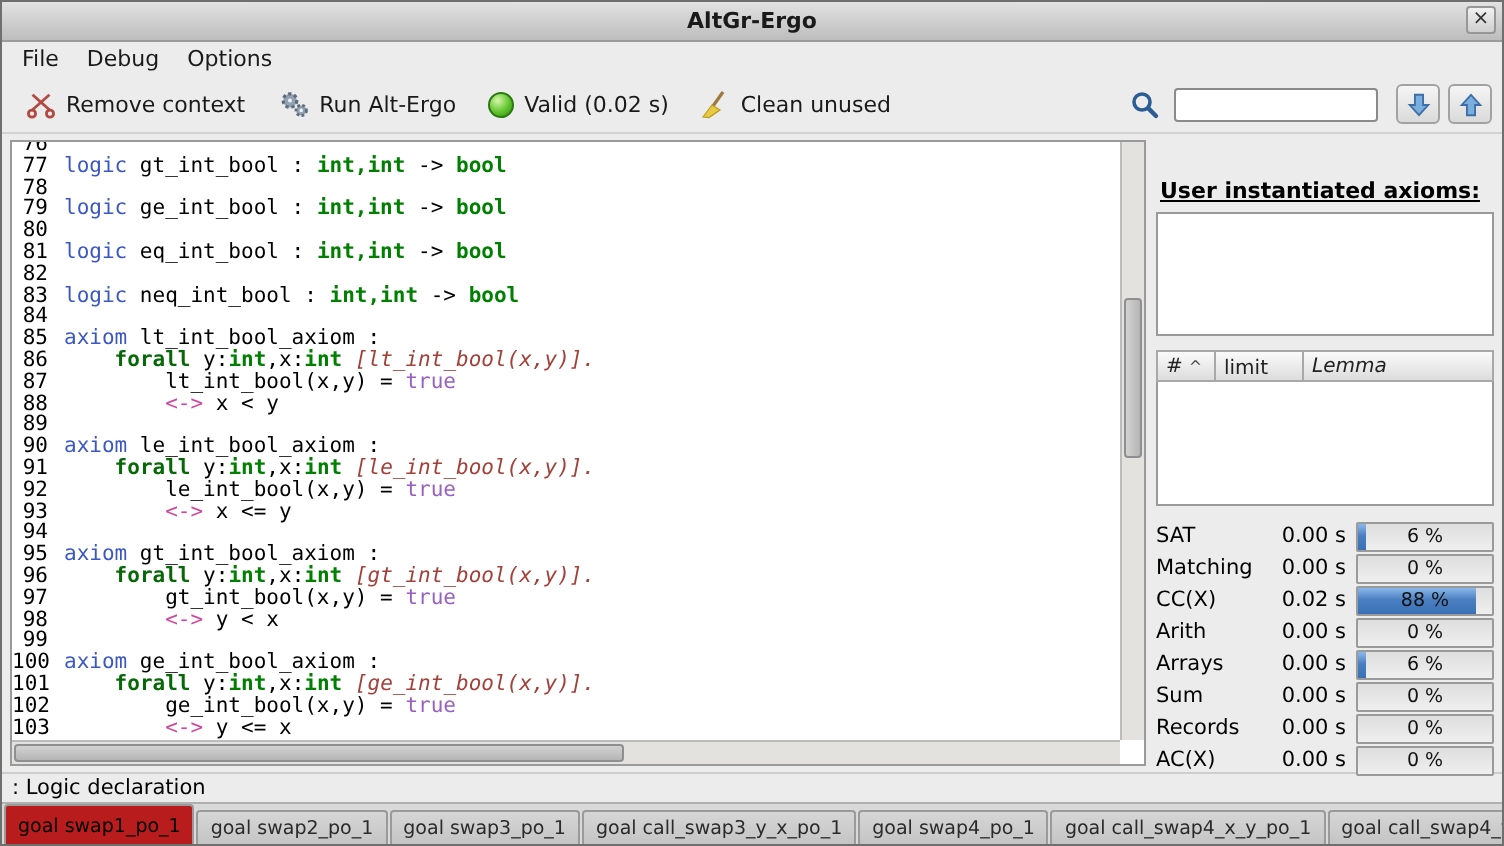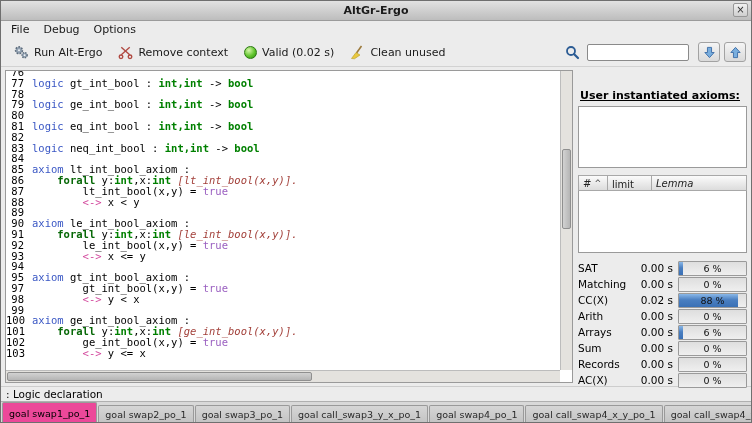--- a/index.html
+++ b/index.html
@@ -64,62 +64,62 @@
   .sbar { flex: 1; height: 15px; position: relative; background: linear-gradient(#dedede,#efefef); border: 1px solid #9a9a9a; border-radius: 1px; overflow: hidden; display: block; }
   .sfill { position: absolute; left: 0; top: 0; bottom: 0; background: linear-gradient(#8ab8e8,#4a7fc1 45%,#3a70b5); display: block; }
   .spct { position: absolute; left: 0; top: 0; right: 0; bottom: 0; display: flex; align-items: center; justify-content: center; font-size: 9.5px; color: #111; }
 
   
   .statusbar { height: 15px; flex: none; display: flex; align-items: center; padding-left: 5px; font-size: 10.5px; color: #000; background: #ececec; border-top: 1px solid #cdcdcd; }
 
   
   .tabbar { height: 21px; flex: none; display: flex; align-items: flex-end; gap: 1px; background: #d9d9d9; padding: 0 1px; border-top: 1px solid #b0b0b0; }
   .tab { flex: none; font-size: 9.5px; color: #2a2a2a; background: linear-gradient(#d6d6d6,#c4c4c4); border: 1px solid #9a9a9a; border-bottom: none; border-radius: 2px 2px 0 0; padding: 3px 6px; height: 17px; white-space: nowrap; }
-  .tab.active { background: #ec4899; height: 20px; padding-top: 5px; color: #000; }
+  .tab.active { background: #b91c1c; height: 20px; padding-top: 5px; color: #000; }
 
   .icon { flex: none; display: block; }
 </style>
 </head>
 <body>
 
 <div class="win">
 
   <div class="titlebar">
     <span class="title">AltGr-Ergo</span>
     <span class="closebtn"><span>×</span></span>
   </div>
 
   <div class="menubar" id="menubar">
       <span class="menu">File</span>
       <span class="menu">Debug</span>
       <span class="menu">Options</span>
     </div>
 
   <div class="toolbar">
-    <button class="tbtn">
-      <svg class="icon" width="16" height="16" viewBox="0 0 16 16">
-        <circle cx="6" cy="6.3" r="3.4" fill="#93a2b2" stroke="#5d6c7c" stroke-width="1.6" stroke-dasharray="1.6 1.4"></circle>
-        <circle cx="6" cy="6.3" r="2.2" fill="#93a2b2"></circle>
-        <circle cx="6" cy="6.3" r="1" fill="#eef2f6"></circle>
-        <circle cx="11.6" cy="11.2" r="2.6" fill="#93a2b2" stroke="#5d6c7c" stroke-width="1.4" stroke-dasharray="1.3 1.2"></circle>
-        <circle cx="11.6" cy="11.2" r="0.9" fill="#eef2f6"></circle>
-      </svg>
-      <span>Run Alt-Ergo</span>
-    </button>
-
     <button class="tbtn">
       <svg class="icon" width="15" height="15" viewBox="0 0 16 16">
         <g stroke="#b04a42" stroke-width="1.5" fill="none">
           <line x1="3.5" y1="2.5" x2="12.5" y2="10.5"></line>
           <line x1="12.5" y1="2.5" x2="3.5" y2="10.5"></line>
           <circle cx="3.2" cy="12.6" r="1.9"></circle>
           <circle cx="12.8" cy="12.6" r="1.9"></circle>
         </g>
       </svg>
       <span>Remove context</span>
+    </button>
+
+    <button class="tbtn">
+      <svg class="icon" width="16" height="16" viewBox="0 0 16 16">
+        <circle cx="6" cy="6.3" r="3.4" fill="#93a2b2" stroke="#5d6c7c" stroke-width="1.6" stroke-dasharray="1.6 1.4"></circle>
+        <circle cx="6" cy="6.3" r="2.2" fill="#93a2b2"></circle>
+        <circle cx="6" cy="6.3" r="1" fill="#eef2f6"></circle>
+        <circle cx="11.6" cy="11.2" r="2.6" fill="#93a2b2" stroke="#5d6c7c" stroke-width="1.4" stroke-dasharray="1.3 1.2"></circle>
+        <circle cx="11.6" cy="11.2" r="0.9" fill="#eef2f6"></circle>
+      </svg>
+      <span>Run Alt-Ergo</span>
     </button>
 
     <div class="tstatus">
       <span class="ball icon"></span>
       <span>Valid (0.02 s)</span>
     </div>
 
     <button class="tbtn">
       <svg class="icon" width="15" height="15" viewBox="0 0 15 15">
         <line x1="11.5" y1="1" x2="6.5" y2="8" stroke="#9c7a3c" stroke-width="1.6"></line>
@@ -166,20 +166,21 @@
             <div class="cl"><span class="ln">86</span><span class="cd"><span class="tk-p">    </span><span class="tk-f">forall</span><span class="tk-p"> y:</span><span class="tk-t">int</span><span class="tk-p">,x:</span><span class="tk-t">int</span><span class="tk-p"> </span><span class="tk-g">[lt_int_bool(x,y)].</span></span></div>
             <div class="cl"><span class="ln">87</span><span class="cd"><span class="tk-p">        lt_int_bool(x,y) = </span><span class="tk-c">true</span></span></div>
             <div class="cl"><span class="ln">88</span><span class="cd"><span class="tk-p">        </span><span class="tk-o">&lt;-&gt;</span><span class="tk-p"> x &lt; y</span></span></div>
             <div class="cl"><span class="ln">89</span><span class="cd"></span></div>
             <div class="cl"><span class="ln">90</span><span class="cd"><span class="tk-k">axiom</span><span class="tk-p"> le_int_bool_axiom :</span></span></div>
             <div class="cl"><span class="ln">91</span><span class="cd"><span class="tk-p">    </span><span class="tk-f">forall</span><span class="tk-p"> y:</span><span class="tk-t">int</span><span class="tk-p">,x:</span><span class="tk-t">int</span><span class="tk-p"> </span><span class="tk-g">[le_int_bool(x,y)].</span></span></div>
             <div class="cl"><span class="ln">92</span><span class="cd"><span class="tk-p">        le_int_bool(x,y) = </span><span class="tk-c">true</span></span></div>
             <div class="cl"><span class="ln">93</span><span class="cd"><span class="tk-p">        </span><span class="tk-o">&lt;-&gt;</span><span class="tk-p"> x &lt;= y</span></span></div>
             <div class="cl"><span class="ln">94</span><span class="cd"></span></div>
             <div class="cl"><span class="ln">95</span><span class="cd"><span class="tk-k">axiom</span><span class="tk-p"> gt_int_bool_axiom :</span></span></div>
+            <div class="cl"><span class="ln">96</span><span class="cd"><span class="tk-p">    </span><span class="tk-f">forall</span><span class="tk-p"> y:</span><span class="tk-t">int</span><span class="tk-p">,x:</span><span class="tk-t">int</span><span class="tk-p"> </span><span class="tk-g">[gt_int_bool(x,y)].</span></span></div>
             <div class="cl"><span class="ln">97</span><span class="cd"><span class="tk-p">        gt_int_bool(x,y) = </span><span class="tk-c">true</span></span></div>
             <div class="cl"><span class="ln">98</span><span class="cd"><span class="tk-p">        </span><span class="tk-o">&lt;-&gt;</span><span class="tk-p"> y &lt; x</span></span></div>
             <div class="cl"><span class="ln">99</span><span class="cd"></span></div>
             <div class="cl"><span class="ln">100</span><span class="cd"><span class="tk-k">axiom</span><span class="tk-p"> ge_int_bool_axiom :</span></span></div>
             <div class="cl"><span class="ln">101</span><span class="cd"><span class="tk-p">    </span><span class="tk-f">forall</span><span class="tk-p"> y:</span><span class="tk-t">int</span><span class="tk-p">,x:</span><span class="tk-t">int</span><span class="tk-p"> </span><span class="tk-g">[ge_int_bool(x,y)].</span></span></div>
             <div class="cl"><span class="ln">102</span><span class="cd"><span class="tk-p">        ge_int_bool(x,y) = </span><span class="tk-c">true</span></span></div>
             <div class="cl"><span class="ln">103</span><span class="cd"><span class="tk-p">        </span><span class="tk-o">&lt;-&gt;</span><span class="tk-p"> y &lt;= x</span></span></div>
           </div>
       </div>
       <div class="vscroll">

